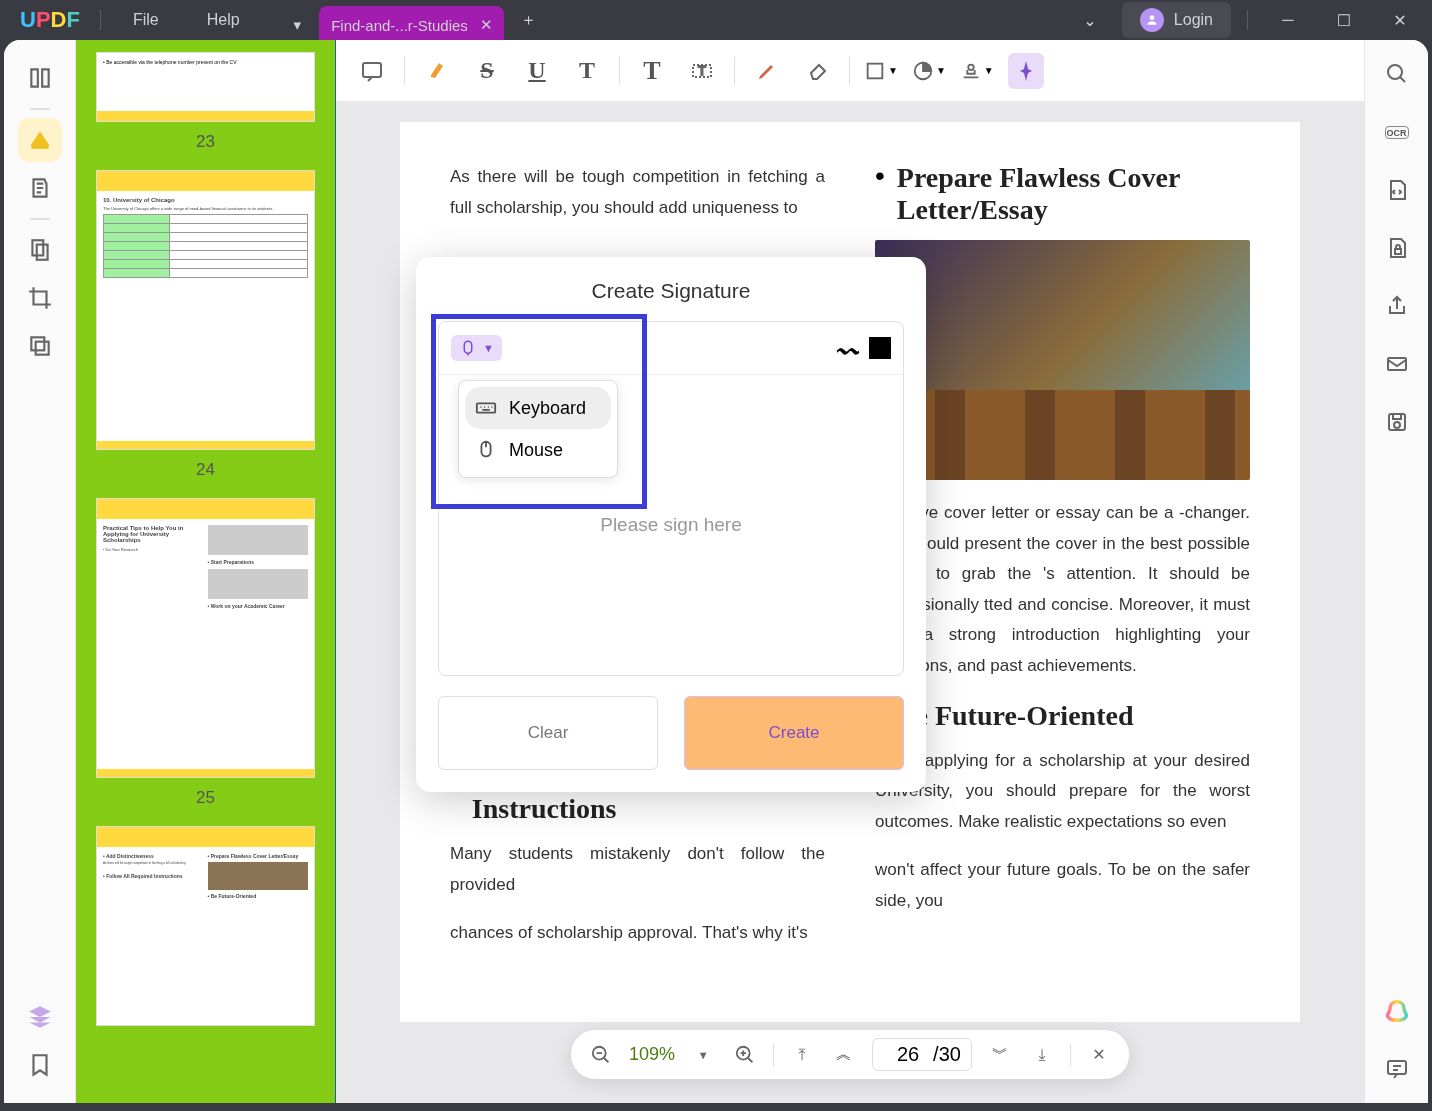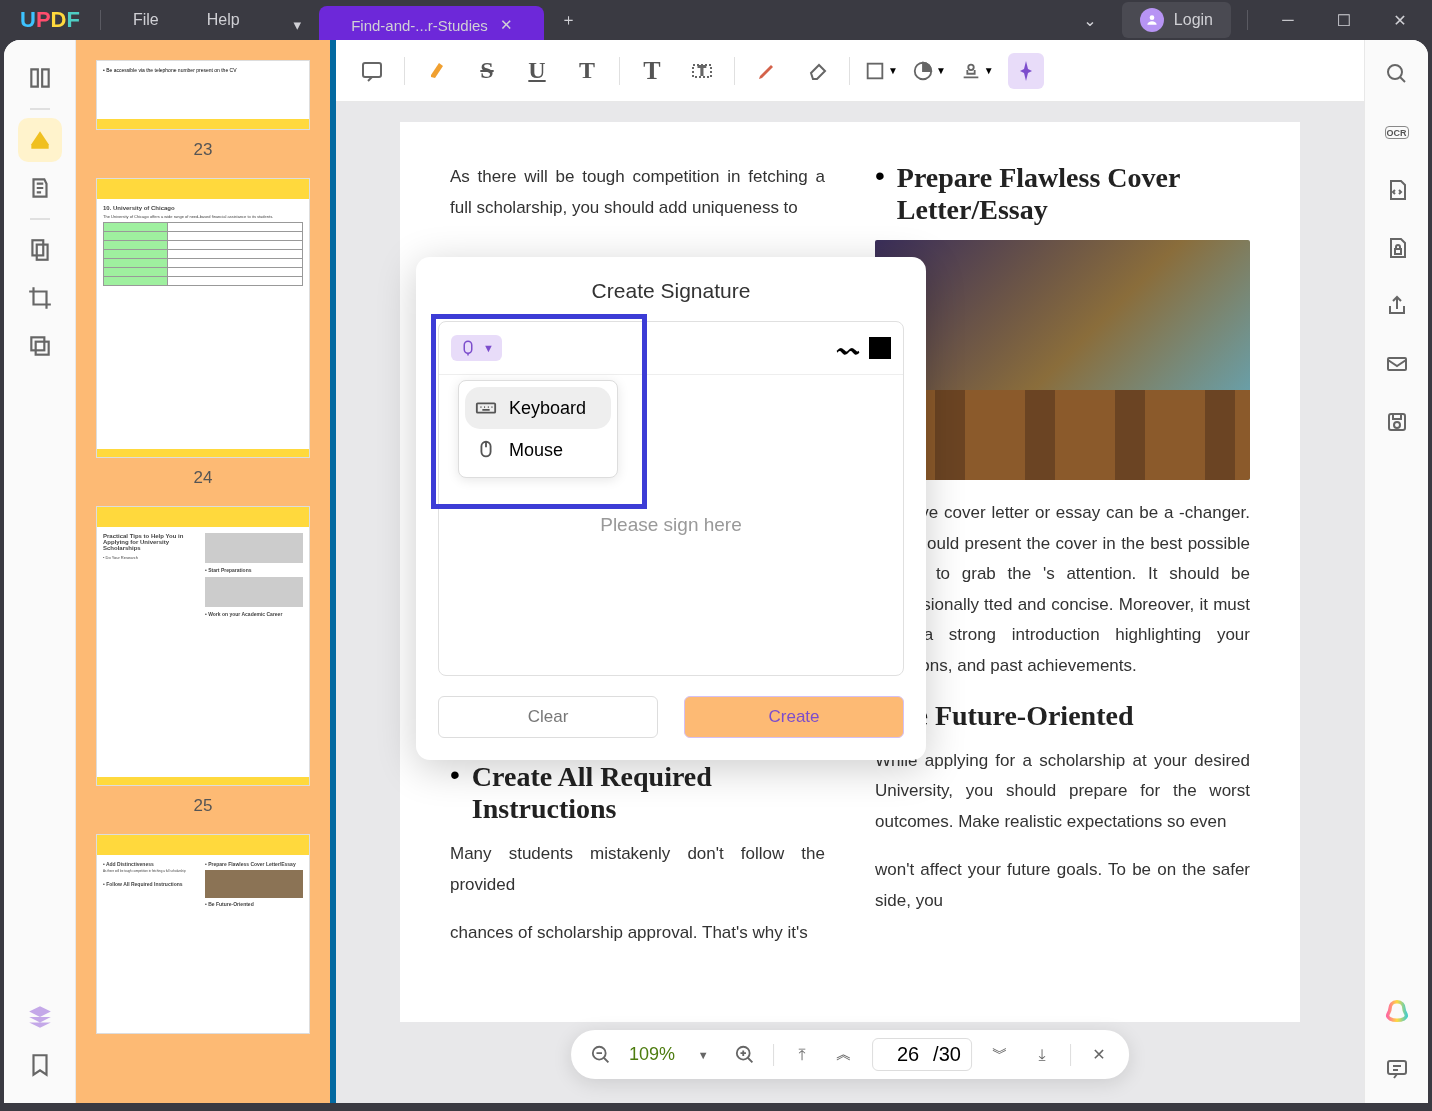--- a/index.html
+++ b/index.html
@@ -3,38 +3,38 @@
 <meta charset="utf-8">
 <style>
 * { margin: 0; padding: 0; box-sizing: border-box; }
 body { font-family: -apple-system, BlinkMacSystemFont, 'Segoe UI', Arial, sans-serif; background: #3a3a42; overflow: hidden; width: 1432px; height: 1111px; }
 
 .titlebar { height: 40px; background: #3a3a42; display: flex; align-items: center; padding: 0 8px; color: #d0d0d5; }
 .logo { font-weight: 700; font-size: 22px; padding: 0 12px; }
 .logo .u { color: #3dc3ff; } .logo .p { color: #ff4d6d; } .logo .d { color: #ffd93d; } .logo .f { color: #4ecdc4; }
 .titlebar .divider { width: 1px; height: 20px; background: #5a5a62; margin: 0 8px; }
 .menu-item { padding: 0 24px; font-size: 16px; cursor: pointer; }
-.tab { display: flex; align-items: center; background: #6d28d9; padding: 0 32px; height: 38px; border-radius: 8px 8px 0 0; margin: 10px 4px 0; font-size: 15px; }
+.tab { display: flex; align-items: center; background: #a21caf; padding: 0 12px; height: 38px; border-radius: 8px 8px 0 0; margin: 10px 4px 0; font-size: 15px; }
 .tab-new { width: 40px; display: flex; align-items: center; justify-content: center; }
 .tab-close { margin-left: 12px; cursor: pointer; }
 .spacer { flex: 1; }
 .titlebar-right { display: flex; align-items: center; gap: 8px; }
 .login-btn { display: flex; align-items: center; gap: 10px; background: #4a4a52; padding: 6px 18px; border-radius: 6px; cursor: pointer; }
 .avatar { width: 24px; height: 24px; border-radius: 50%; background: #b794f4; display: flex; align-items: center; justify-content: center; }
 .win-btn { width: 48px; height: 36px; display: flex; align-items: center; justify-content: center; cursor: pointer; }
 
 .app-body { display: flex; height: calc(100% - 48px); background: #f5f5f7; border-radius: 16px 16px 0 0; overflow: hidden; margin: 0 4px; }
 
 .left-sidebar { width: 72px; background: #fafafa; display: flex; flex-direction: column; align-items: center; padding: 16px 0; gap: 4px; border-right: 1px solid #e8e8e8; }
 .left-tool { width: 44px; height: 44px; border-radius: 10px; display: flex; align-items: center; justify-content: center; cursor: pointer; }
 .left-tool.active { background: #fff3cc; }
 .left-sep { width: 20px; height: 2px; background: #e0e0e0; margin: 4px 0; }
 .left-spacer { flex: 1; }
 
-.thumbnails { width: 260px; background: #fdba74; overflow-y: auto; padding: 20px 20px; border-right: 6px solid #0369a1; }
+.thumbnails { width: 260px; background: #84cc16; overflow-y: auto; padding: 12px 20px; border-right: 1px solid #0369a1; }
 .thumb { margin-bottom: 18px; }
 .thumb-page { background: #fff; border: 1px solid #ddd; height: 280px; position: relative; overflow: hidden; }
 .thumb-page.short { height: 70px; }
 .thumb-header { height: 20px; background: #ffd93d; }
 .thumb-body { padding: 6px; font-size: 6px; color: #444; }
 .thumb-table td { border: 1px solid #999; font-size: 5px; padding: 1px 2px; }
 .thumb-table .green { background: #9ff09f; }
 .thumb-label { text-align: center; font-size: 17px; color: #555; margin-top: 10px; }
 
 .main-area { flex: 1; display: flex; flex-direction: column; position: relative; }
@@ -57,21 +57,21 @@
 .modal { position: absolute; left: 80px; top: 155px; width: 510px; background: #fff; border-radius: 14px; box-shadow: 0 8px 40px rgba(0,0,0,0.2); padding: 22px; z-index: 100; }
 .modal-title { text-align: center; font-size: 21px; color: #333; margin-bottom: 18px; }
 .sig-area { border: 1px solid #e0e0e0; border-radius: 8px; }
 .sig-toolbar { display: flex; align-items: center; padding: 10px 12px; gap: 10px; border-bottom: 1px solid #eee; }
 .sig-mode { display: flex; align-items: center; gap: 6px; background: #e8dcf9; border-radius: 6px; padding: 4px 8px; cursor: pointer; }
 .sig-spacer { flex: 1; }
 .sig-stroke { font-size: 22px; }
 .sig-color { width: 22px; height: 22px; background: #000; }
 .sig-canvas { height: 300px; display: flex; align-items: center; justify-content: center; color: #999; font-size: 19px; }
 .modal-buttons { display: flex; gap: 14px; margin-top: 20px; }
-.modal-btn { flex: 1; padding: 10px; border-radius: 6px; border: 1px solid #ddd; background: #fff; font-size: 17px; cursor: pointer; color: #777; }
+.modal-btn { flex: 1; padding: 26px; border-radius: 6px; border: 1px solid #ddd; background: #fff; font-size: 17px; cursor: pointer; color: #777; }
 .modal-btn.primary { background: #fdba74; border-color: #d4c0f4; color: #7c4dcc; margin-left: 12px; }
 
 .highlight-box { position: absolute; border: 5px solid #3c3cd6; left: 95px; top: 212px; width: 216px; height: 195px; z-index: 102; pointer-events: none; }
 
 .dropdown-menu { position: absolute; left: 122px; top: 278px; width: 160px; background: #fff; border: 1px solid #ddd; border-radius: 8px; padding: 6px; z-index: 101; box-shadow: 0 2px 12px rgba(0,0,0,0.1); }
 .dd-item { display: flex; align-items: center; gap: 12px; padding: 10px 10px; border-radius: 15px; font-size: 18px; cursor: pointer; }
 .dd-item.sel { background: #eee; }
 
 .right-sidebar { width: 64px; background: #fafafa; display: flex; flex-direction: column; align-items: center; padding: 16px 0; gap: 22px; border-left: 1px solid #e8e8e8; }
 .right-tool { width: 36px; height: 36px; display: flex; align-items: center; justify-content: center; cursor: pointer; color: #555; }

